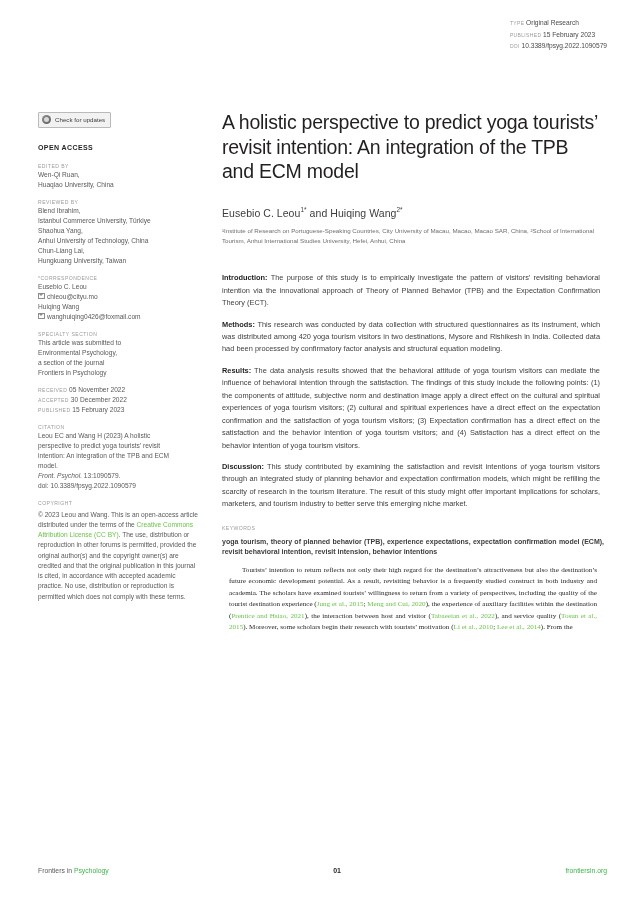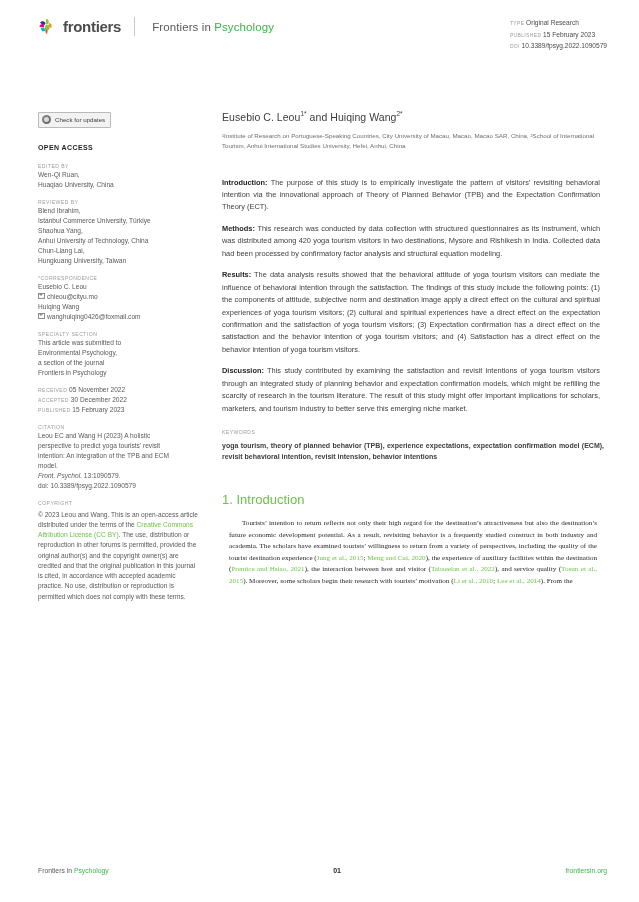--- a/index.html
+++ b/index.html
@@ -143,36 +143,20 @@
   .footer .accent { color:#3cb44a; }
   .footer-page { font-size:7px; font-weight:bold; color:#231f20; }
   .footer-right { font-size:6.8px; color:#3cb44a; }
 </style>
 </head>
 <body>
 
 <div class="page">
 
   <div class="masthead">
-    <div class="brand">
-      <span class="logo-mark">
-        <svg width="17" height="17" viewBox="0 0 34 34">
-          <path d="M16 2 C20 2 23 6 21 11 L16 13 Z" fill="#8cc63f"></path>
-          <path d="M22 10 C27 11 29 16 26 20 L21 17 Z" fill="#f7941e"></path>
-          <path d="M4 9 C8 5 14 6 15 11 L11 16 Z" fill="#2e3192"></path>
-          <path d="M3 18 C3 13 8 10 12 13 L12 19 Z" fill="#ec008c"></path>
-          <path d="M5 21 C9 18 15 20 15 25 L9 27 Z" fill="#00aeef"></path>
-          <path d="M15 14 C20 12 25 16 23 21 C21 26 15 27 13 23 Z" fill="#8cc63f"></path>
-          <path d="M17 22 C20 24 20 29 17 32 C14 29 14 24 17 22 Z" fill="#f15a24"></path>
-        </svg>
-      </span>
-      <span class="brand-word">frontiers</span>
-      <span class="brand-divider"></span>
-      <span class="brand-journal"><span>Frontiers in </span><span class="accent">Psychology</span></span>
-    </div>
 
     <div class="meta-block">
       <div class="meta-row">
         <span class="meta-key">TYPE</span>
         <span class="meta-val">Original Research</span>
       </div>
       <div class="meta-row">
         <span class="meta-key">PUBLISHED</span>
         <span class="meta-val">15 February 2023</span>
       </div>
@@ -228,36 +212,36 @@
     <div class="lc-line">model.</div>
     <div class="lc-line"><span class="italic">Front. Psychol.</span><span> 13:1090579.</span></div>
     <div class="lc-line">doi: 10.3389/fpsyg.2022.1090579</div>
 
     <div class="lc-key">COPYRIGHT</div>
     <div class="lc-para"><span>© 2023 Leou and Wang. This is an open-access article distributed under the terms of the </span><span class="green-link">Creative Commons Attribution License (CC BY)</span><span>. The use, distribution or reproduction in other forums is permitted, provided the original author(s) and the copyright owner(s) are credited and that the original publication in this journal is cited, in accordance with accepted academic practice. No use, distribution or reproduction is permitted which does not comply with these terms.</span></div>
   </div>
 
   <div class="right-col">
 
+    <h1 class="art-title">A holistic perspective to predict yoga tourists’ revisit intention: An integration of the TPB and ECM model</h1>
 
     <div class="authors">
       Eusebio C. Leou<sup>1*</sup> and Huiqing Wang<sup>2*</sup>
     </div>
 
     <div class="affil">¹Institute of Research on Portuguese-Speaking Countries, City University of Macau, Macao, Macao SAR, China, ²School of International Tourism, Anhui International Studies University, Hefei, Anhui, China</div>
 
     <p class="abs-para"><b>Introduction:</b><span> The purpose of this study is to empirically investigate the pattern of visitors’ revisiting behavioral intention via the innovational approach of Theory of Planned Behavior (TPB) and the Expectation Confirmation Theory (ECT).</span></p>
     <p class="abs-para"><b>Methods:</b><span> This research was conducted by data collection with structured questionnaires as its instrument, which was distributed among 420 yoga tourism visitors in two destinations, Mysore and Rishikesh in India. Collected data had been processed by confirmatory factor analysis and structural equation modeling.</span></p>
     <p class="abs-para"><b>Results:</b><span> The data analysis results showed that the behavioral attitude of yoga tourism visitors can mediate the influence of behavioral intention through the satisfaction. The findings of this study include the following points: (1) the components of attitude, subjective norm and destination image apply a direct effect on the cultural and spiritual experiences of yoga tourism visitors; (2) cultural and spiritual experiences have a direct effect on the expectation confirmation and the satisfaction of yoga tourism visitors; (3) Expectation confirmation has a direct effect on the satisfaction and the behavior intention of yoga tourism visitors; and (4) Satisfaction has a direct effect on the behavior intention of yoga tourism visitors.</span></p>
     <p class="abs-para"><b>Discussion:</b><span> This study contributed by examining the satisfaction and revisit intentions of yoga tourism visitors through an integrated study of planning behavior and expectation confirmation models, which might be refilling the scarcity of research in the tourism literature. The result of this study might offer important implications for scholars, marketers, and tourism industry to better serve this emerging niche market.</span></p>
 
     <div class="kw-key">KEYWORDS</div>
     <div class="kw-text">yoga tourism, theory of planned behavior (TPB), experience expectations, expectation confirmation model (ECM), revisit behavioral intention, revisit intension, behavior intentions</div>
 
-    <h2 class="sec-head">1. Introduction</h2>
 
     <p class="body-para" id="intro-para"><span>Tourists’ intention to return reflects not only their high regard for the destination’s attractiveness but also the destination’s future economic development potential. As a result, revisiting behavior is a frequently studied construct in both industry and academia. The scholars have examined tourists’ willingness to return from a variety of perspectives, including the quality of the tourist destination experience (</span><span class="cite">Jung et al., 2015</span><span>; </span><span class="cite">Meng and Cui, 2020</span><span>), the experience of auxiliary facilities within the destination (</span><span class="cite">Prentice and Hsiao, 2021</span><span>), the interaction between host and visitor (</span><span class="cite">Tabaeeian et al., 2022</span><span>), and service quality (</span><span class="cite">Tosun et al., 2015</span><span>). Moreover, some scholars begin their research with tourists’ motivation (</span><span class="cite">Li et al., 2010</span><span>; </span><span class="cite">Lee et al., 2014</span><span>). From the</span></p>
   </div>
 
   <div class="footer">
     <div><span>Frontiers in </span><span class="accent">Psychology</span></div>
     <div class="footer-page">01</div>
     <div class="footer-right">frontiersin.org</div>
   </div>
 

